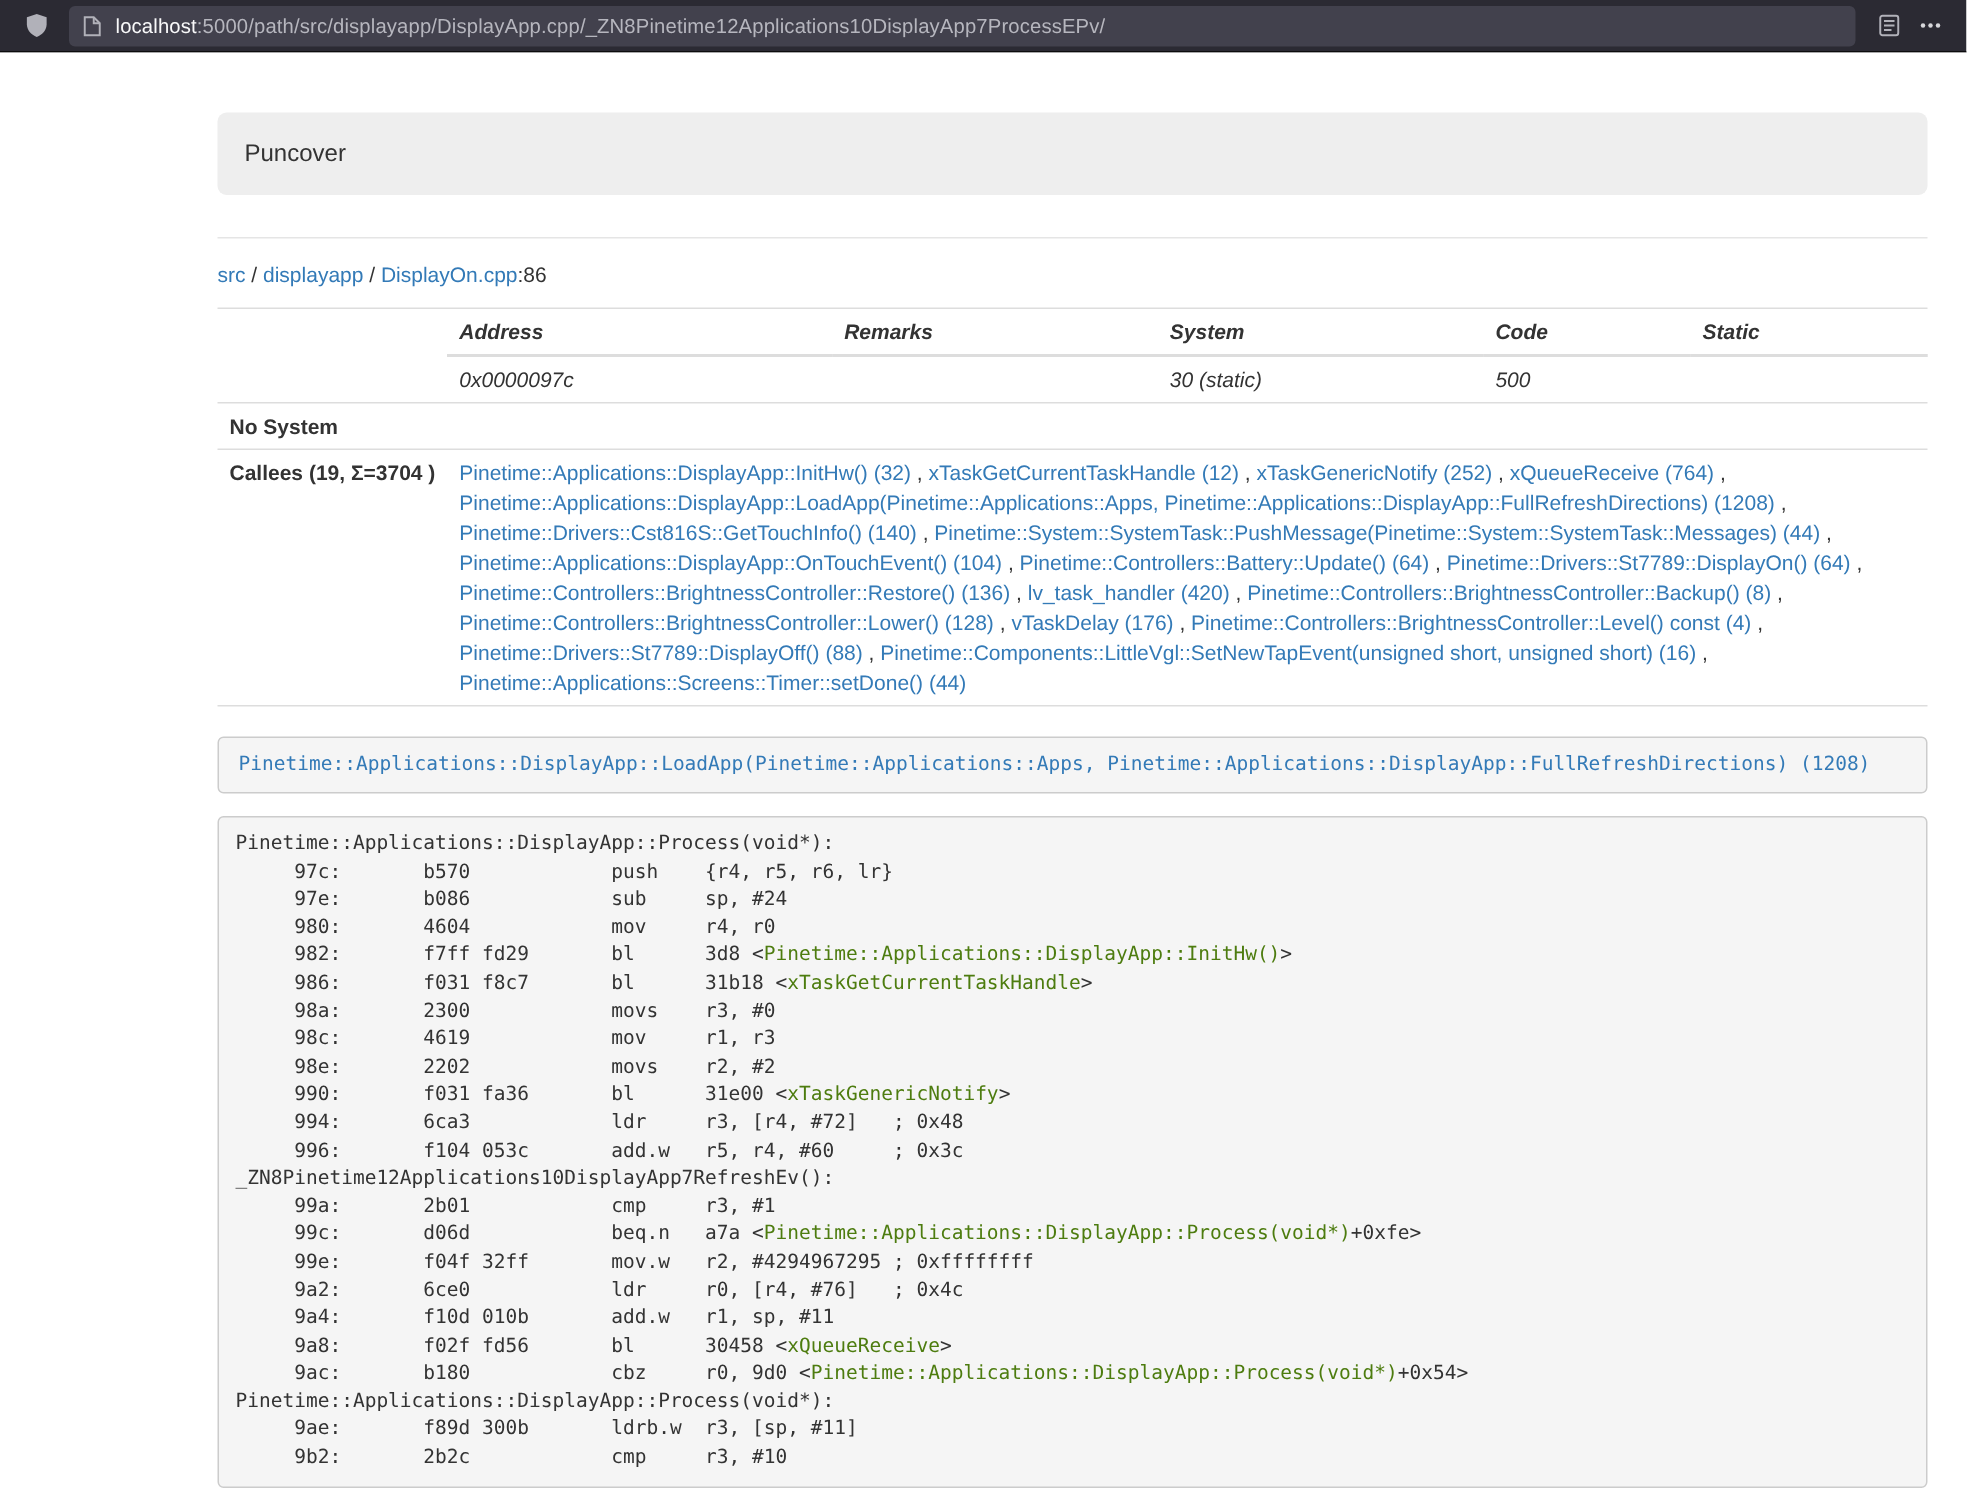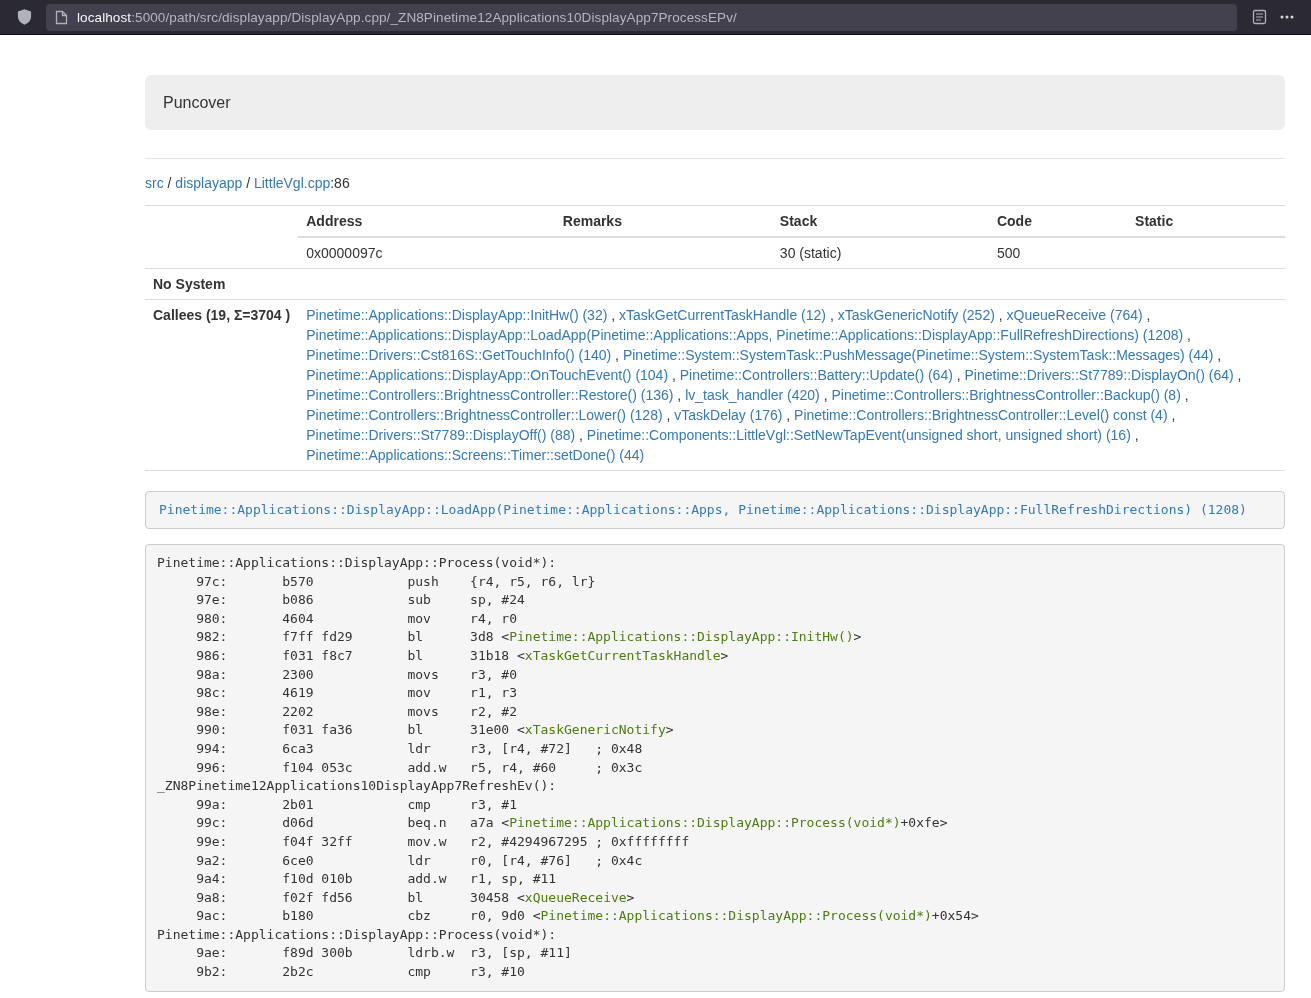--- a/index.html
+++ b/index.html
@@ -42,21 +42,21 @@
   .breadcrumb { margin: 0 0 12px; line-height: 20px; }
   a.link { color: #337ab7; text-decoration: none; cursor: pointer; margin-top: 28px; }
 
   table.outer {
     width: 100%; border-collapse: collapse;
     border-top: 1px solid #ddd; border-bottom: 1px solid #ddd;
   }
   table.outer > tbody > tr + tr { border-top: 1px solid #ddd; }
   table.outer > tbody > tr > td { padding: 5px 8px; vertical-align: top; line-height: 20px; }
   td.lbl { width: 150px; font-weight: bold; white-space: nowrap; }
-  td.nested-wrap { padding: 0 !important; }
+  td.nested-wrap { padding: 0 !important; font-style: italic; }
 
   table.nested { width: 100%; border-collapse: collapse; }
   table.nested th {
     text-align: left; font-weight: bold; padding: 5px 8px;
     border-bottom: 2px solid #ddd; line-height: 20px;
   }
   table.nested td { padding: 5px 8px; line-height: 20px; }
 
   .fn-icon { display: inline-block; vertical-align: -2px; margin-right: 7px; }
 
@@ -107,40 +107,40 @@
 
 <div class="page">
   <div class="container">
 
     <div class="jumbotron">
       <div class="title">Puncover</div>
     </div>
 
     <hr class="rule">
 
-    <div class="breadcrumb" id="breadcrumb"><a href="#" class="link">src</a><span> / </span><a href="#" class="link">displayapp</a><span> / </span><a href="#" class="link">LittleVgl.cpp</a><span>:86</span></div>
+    <div class="breadcrumb" id="breadcrumb"><a href="#" class="link">src</a><span> / </span><a href="#" class="link">displayapp</a><span> / </span><a href="#" class="link">DisplayOn.cpp</a><span>:86</span></div>
 
     <table class="outer">
       <tbody>
         <tr>
           <td class="lbl"></td>
           <td class="nested-wrap">
             <table class="nested">
               <colgroup>
                   <col style="width:26%">
                   <col style="width:22%">
                   <col style="width:22%">
                   <col style="width:14%">
                   <col style="width:16%">
                 </colgroup>
               <thead>
                 <tr>
                   <th>Address</th>
                   <th>Remarks</th>
-                  <th>Stack</th>
+                  <th>System</th>
                   <th>Code</th>
                   <th>Static</th>
                 </tr>
               </thead>
               <tbody>
                 <tr>
                   <td>0x0000097c</td>
                   <td></td>
                   <td>30 (static)</td>
                   <td>500</td>

